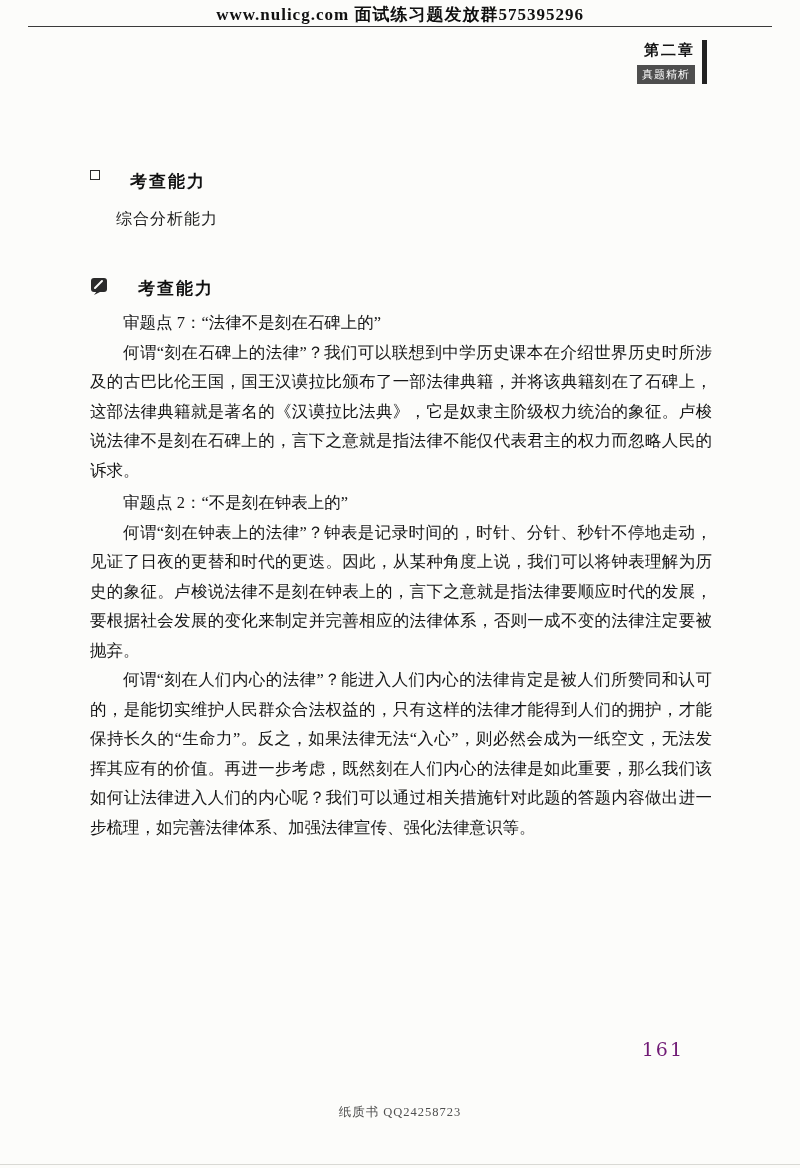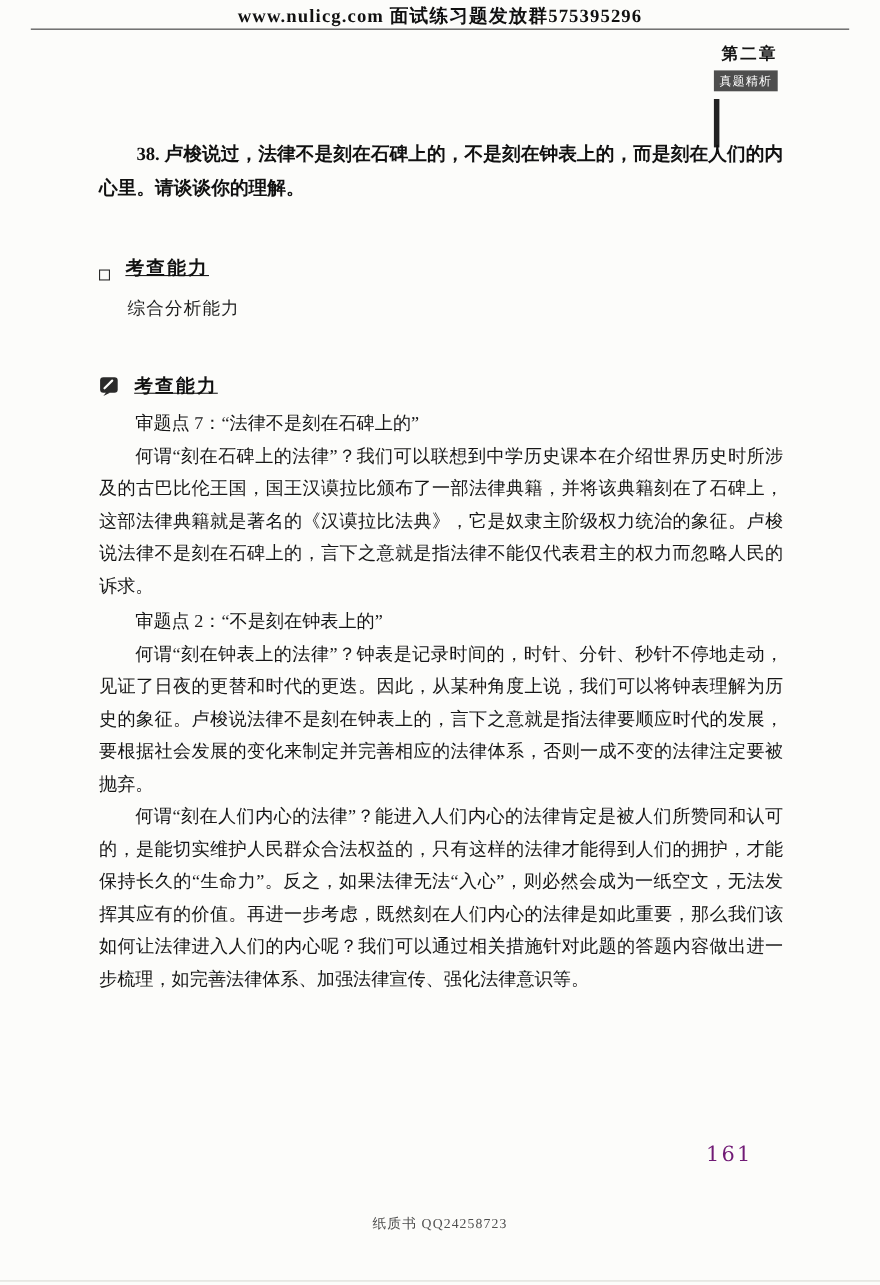--- a/index.html
+++ b/index.html
@@ -26,21 +26,21 @@
   .top-rule {
     position: absolute;
     top: 26px; left: 28px; width: 744px;
     border-top: 1.5px solid #3a3a3a;
   }
   
   .chapter-block {
     position: absolute;
     top: 40px; right: 93px;
     display: flex;
-    flex-direction: column;
+    flex-direction: row;
     align-items: stretch;
     gap: 7px;
   }
   .chapter-texts {
     display: flex;
     flex-direction: column;
     align-items: flex-end;
     justify-content: center;
     gap: 5px;
   }
@@ -72,25 +72,24 @@
   .question {
     font-size: 17px;
     font-weight: 700;
     line-height: 31px;
     text-align: justify;
     text-indent: 2em;
     color: #111;
   }
   .section-head {
     display: flex;
-    align-items: flex-end;
-    gap: 14px;
+    align-items: flex-start;
+    gap: 30px;
     margin-top: 46px;
     margin-bottom: 12px;
-    text-decoration: underline;
   }
   .square-icon {
     width: 10px; height: 10px;
     border: 1.6px solid #2a2a2a;
     background: transparent;
     flex: 0 0 auto;
   }
   .fenbi-icon {
     width: 18px; height: 20px;
     flex: 0 0 auto;
@@ -158,21 +157,20 @@
 <div class="chapter-block">
   <div class="chapter-texts">
     <div class="chapter-title">第二章</div>
     <div class="chapter-sub">真题精析</div>
   </div>
   <div class="chapter-bar"></div>
 </div>
 
 <div class="content">
 
-  <p class="question">38. 卢梭说过，法律不是刻在石碑上的，不是刻在钟表上的，而是刻在人们的内心里。请谈谈你的理解。</p>
 
   <div class="section-head">
     <span class="square-icon"></span>
     <span class="section-title">考查能力</span>
   </div>
   <div class="ability-body">综合分析能力</div>
 
   <div class="section-head review-head">
     <span class="fenbi-icon">
       <svg width="18" height="20" viewBox="0 0 18 20" xmlns="http://www.w3.org/2000/svg">

